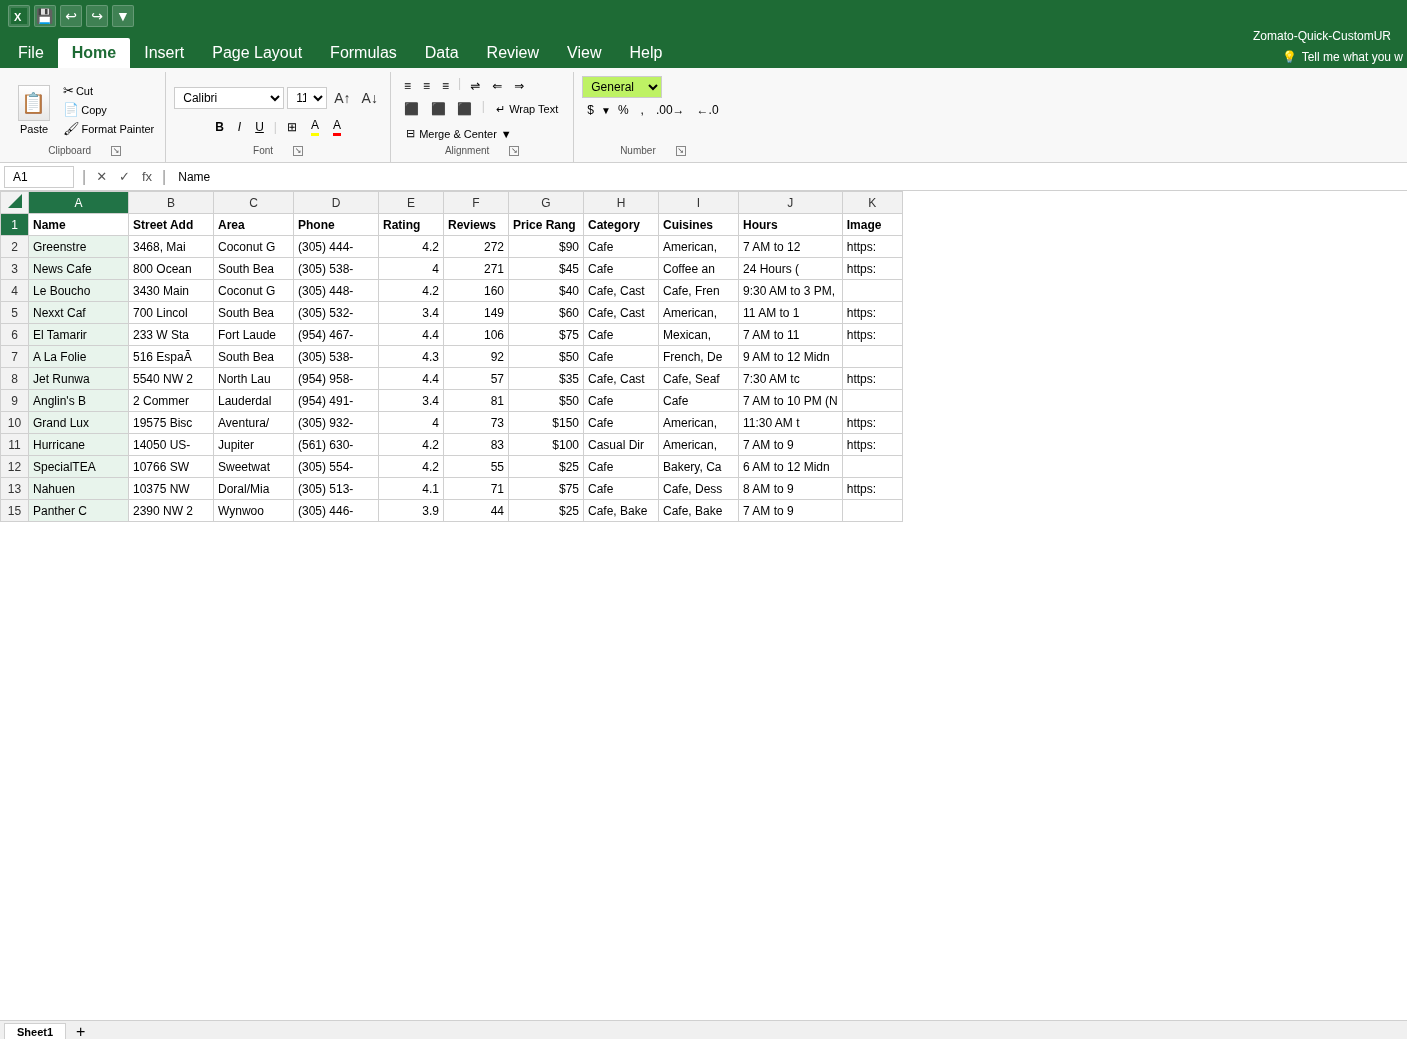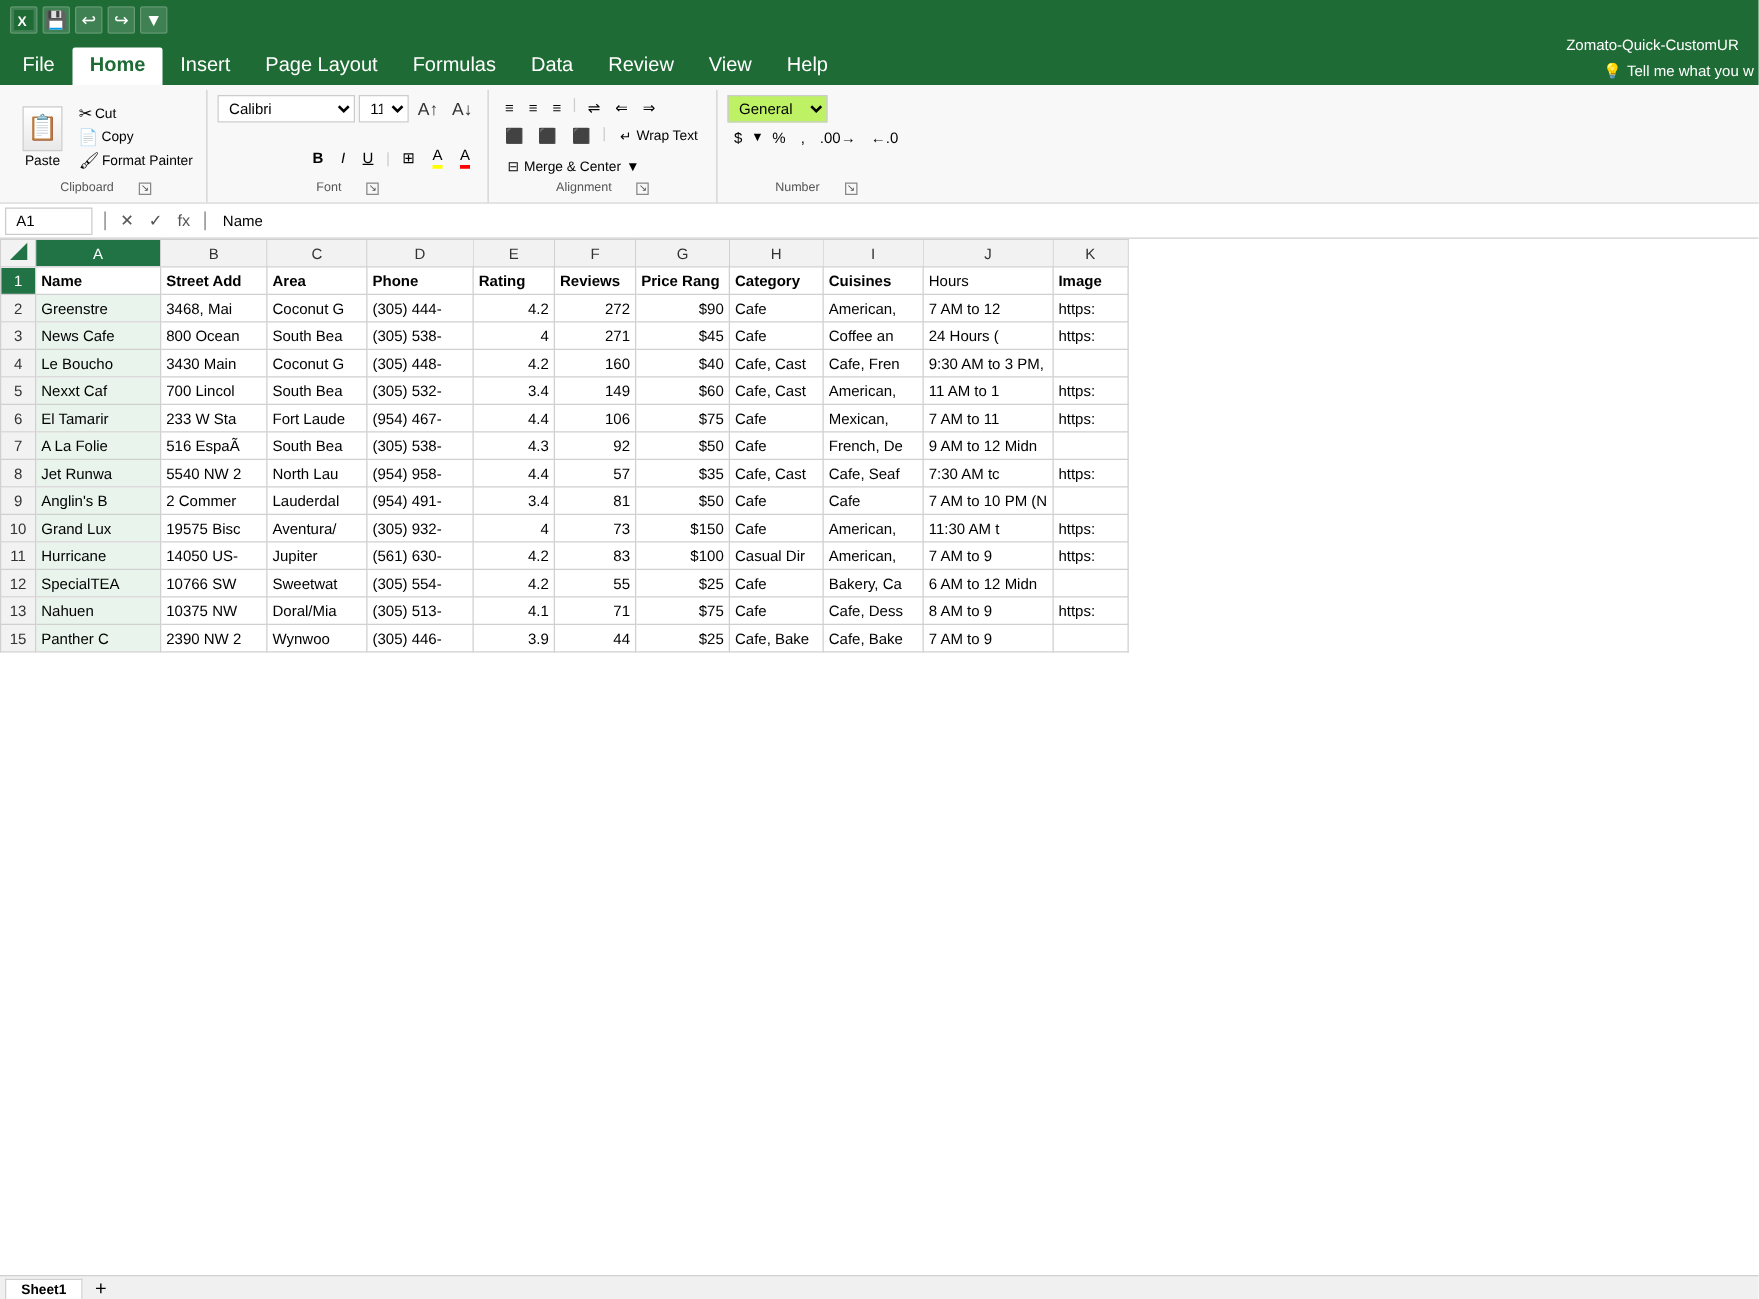--- a/index.html
+++ b/index.html
@@ -330,21 +330,21 @@
         </div>
       </div>
     </div>
     <div class="ribbon-group-label">
       <span>Clipboard</span>
       <div class="expander">↘</div>
     </div>
   </div>
 
   <div class="ribbon-group" style="min-width:200px;">
-    <div class="ribbon-group-content" style="flex-direction:column;align-items:flex-end;gap:17px;">
+    <div class="ribbon-group-content" style="flex-direction:column;align-items:center;gap:7px;margin-top:11px;">
       <div style="display:flex;gap:3px;align-items:center;">
         <select class="font-select">
           <option>Calibri</option>
         </select>
         <select class="font-size-select">
           <option>11</option>
         </select>
         <button class="grow-btn">A↑</button>
         <button class="shrink-btn">A↓</button>
       </div>
@@ -477,21 +477,21 @@
             <td class="row-header selected-row-header">1</td>
             <td style="background: rgb(255, 255, 255); font-weight: bold;">Name</td>
             <td style="font-weight: bold; background: rgb(255, 255, 255);">Street Add</td>
             <td style="font-weight: bold; background: rgb(255, 255, 255);">Area</td>
             <td style="font-weight: bold; background: rgb(255, 255, 255);">Phone</td>
             <td style="font-weight: bold; background: rgb(255, 255, 255);">Rating</td>
             <td style="font-weight: bold; background: rgb(255, 255, 255);">Reviews</td>
             <td style="font-weight: bold; background: rgb(255, 255, 255);">Price Rang</td>
             <td style="font-weight: bold; background: rgb(255, 255, 255);">Category</td>
             <td style="font-weight: bold; background: rgb(255, 255, 255);">Cuisines</td>
-            <td style="font-weight: normal; background: rgb(255, 255, 255);">Hours</td>
+            <td style="font-weight: bold; background: rgb(255, 255, 255);">Hours</td>
             <td style="font-weight: bold; background: rgb(255, 255, 255);">Image</td>
           </tr>
           <tr>
             <td class="row-header">2</td>
             <td style="background: rgb(232, 244, 236);">Greenstre</td>
             <td>3468, Mai</td>
             <td>Coconut G</td>
             <td>(305) 444-</td>
             <td class="num-cell">4.2</td>
             <td class="num-cell">272</td>

